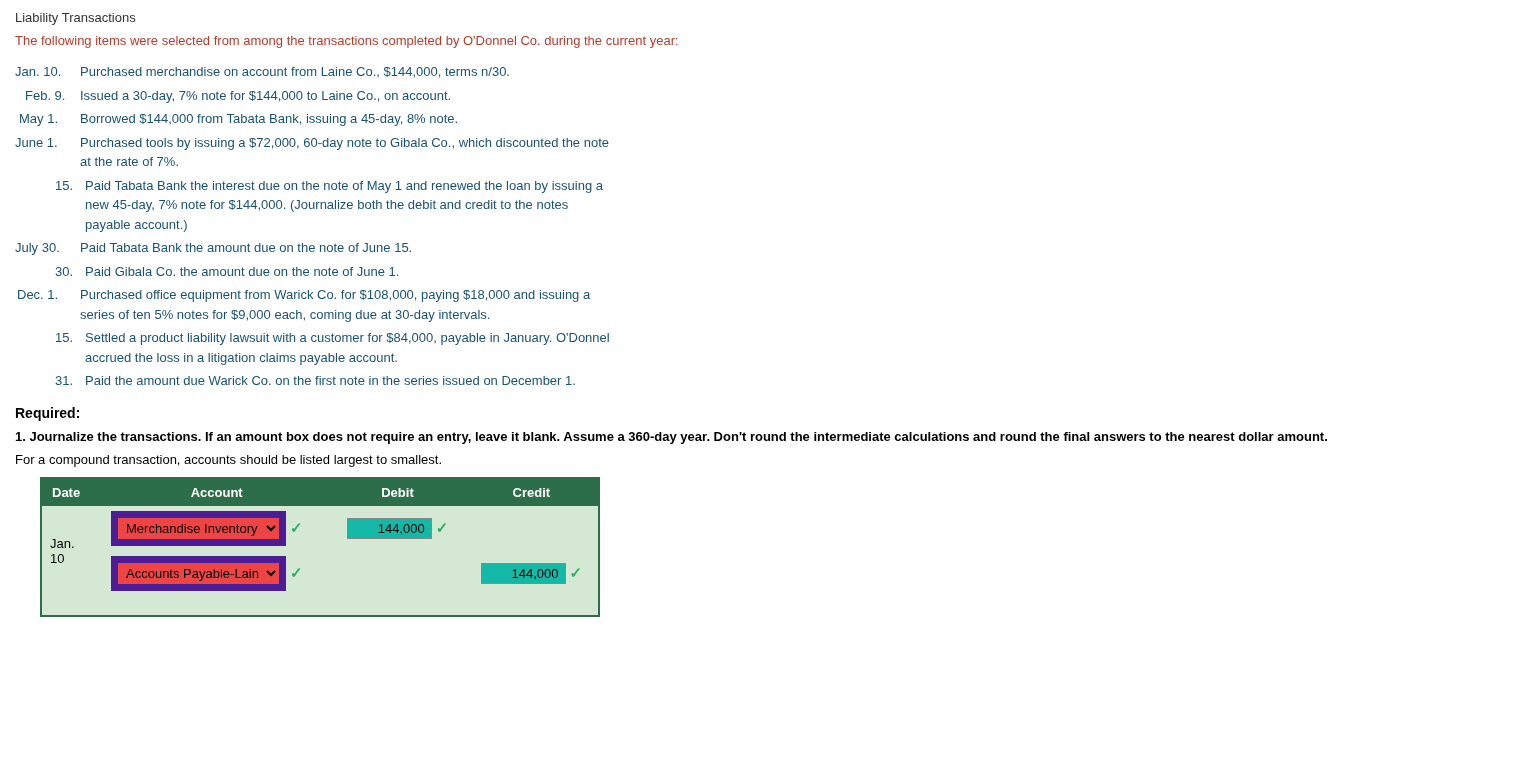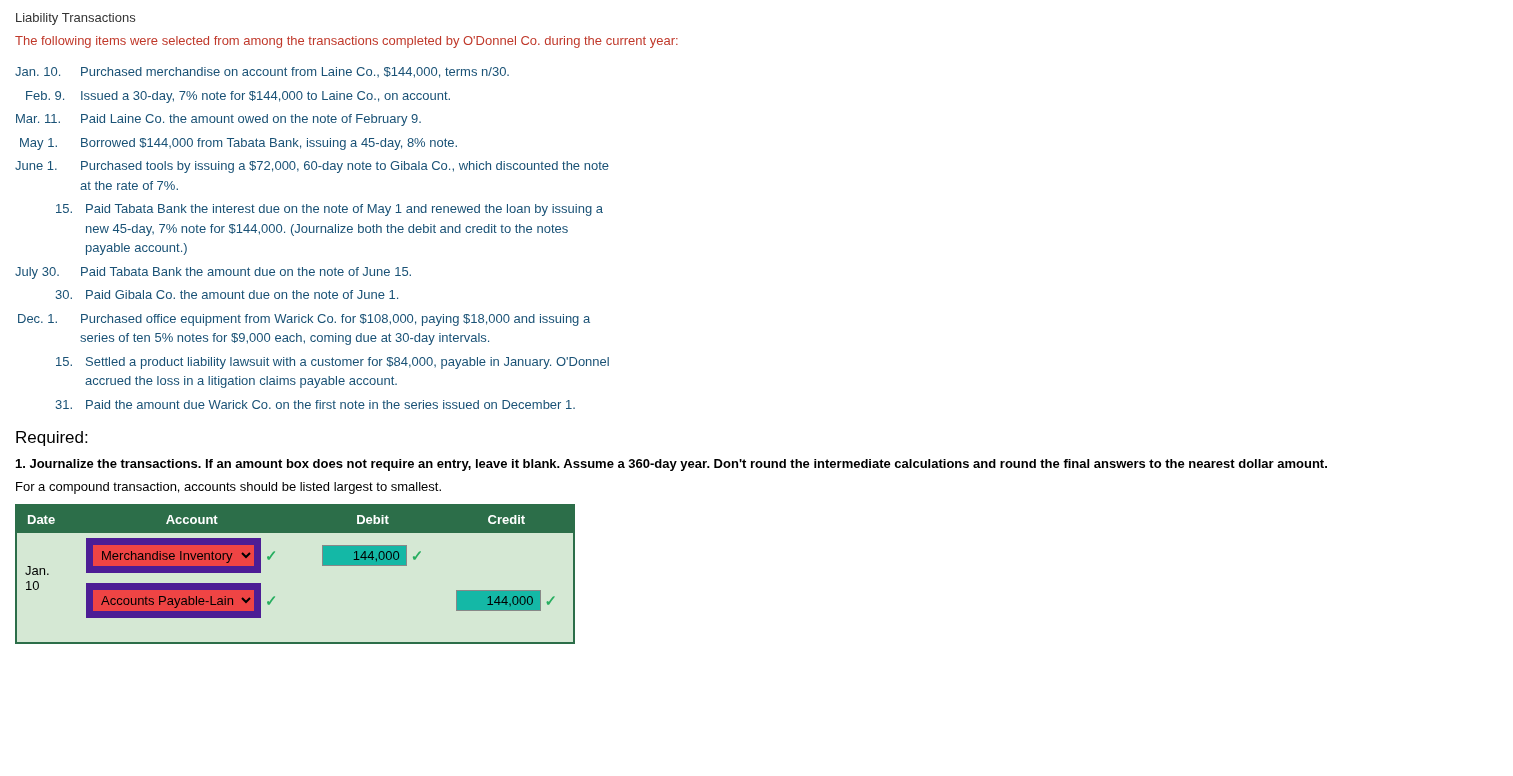--- a/index.html
+++ b/index.html
@@ -41,37 +41,38 @@
       flex-shrink: 0;
     }
     .transaction-desc {
       flex: 1;
     }
     .required-section {
       margin-top: 14px;
       margin-bottom: 8px;
     }
     .required-label {
-      font-weight: normal;
-      font-size: 17px;
+      font-weight: bold;
+      font-size: 14px;
     }
     .instruction-text {
       font-size: 13px;
       margin-top: 6px;
       margin-bottom: 8px;
       font-weight: bold;
     }
     .compound-note {
       font-size: 13px;
       margin-bottom: 10px;
     }
     .journal-table {
       border-collapse: collapse;
       width: 560px;
       border: 2px solid #2c6e49;
+      margin-left: 25px;
     }
     .journal-table thead tr {
       background-color: #2c6e49;
       color: #fff;
     }
     .journal-table thead th {
       padding: 6px 10px;
       font-weight: bold;
       font-size: 13px;
       text-align: center;
@@ -153,24 +154,20 @@
   <div class="transaction-item">
     <span class="transaction-date">Jan. 10.</span>
     <span class="transaction-desc">Purchased merchandise on account from Laine Co., $144,000, terms n/30.</span>
   </div>
 
   <div class="transaction-item">
     <span class="transaction-date" style="padding-left:10px;">Feb. 9.</span>
     <span class="transaction-desc">Issued a 30-day, 7% note for $144,000 to Laine Co., on account.</span>
   </div>
 
-  <div class="transaction-item">
-    <span class="transaction-date">Mar. 11.</span>
-    <span class="transaction-desc">Paid Laine Co. the amount owed on the note of February 9.</span>
-  </div>
 
   <div class="transaction-item">
     <span class="transaction-date" style="padding-left:4px;">May 1.</span>
     <span class="transaction-desc">Borrowed $144,000 from Tabata Bank, issuing a 45-day, 8% note.</span>
   </div>
 
   <div class="transaction-item">
     <span class="transaction-date">June 1.</span>
     <span class="transaction-desc">Purchased tools by issuing a $72,000, 60-day note to Gibala Co., which discounted the note<br>at the rate of 7%.</span>
   </div>

